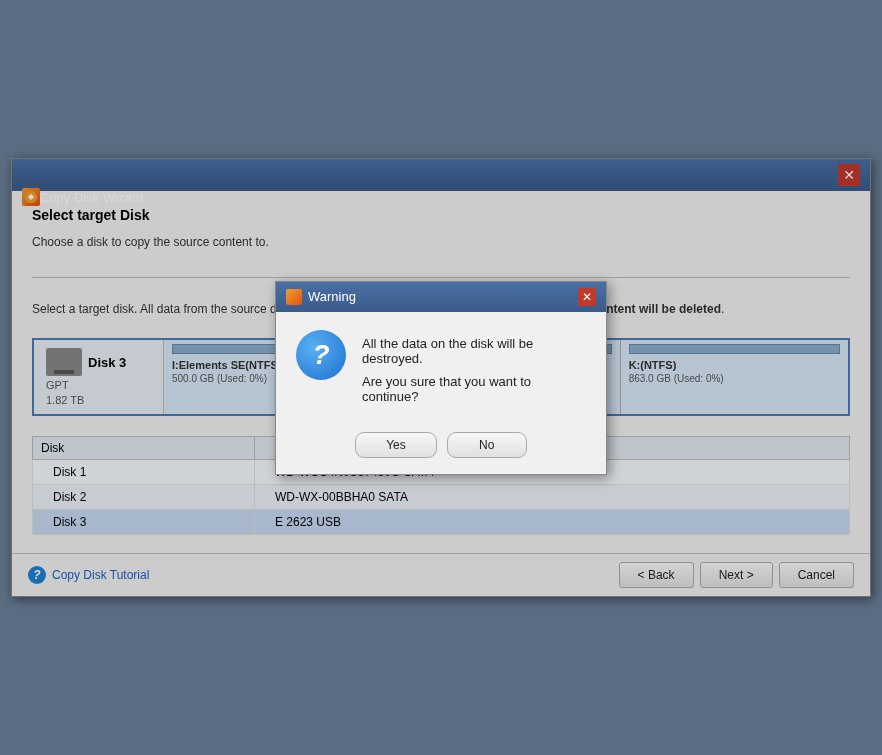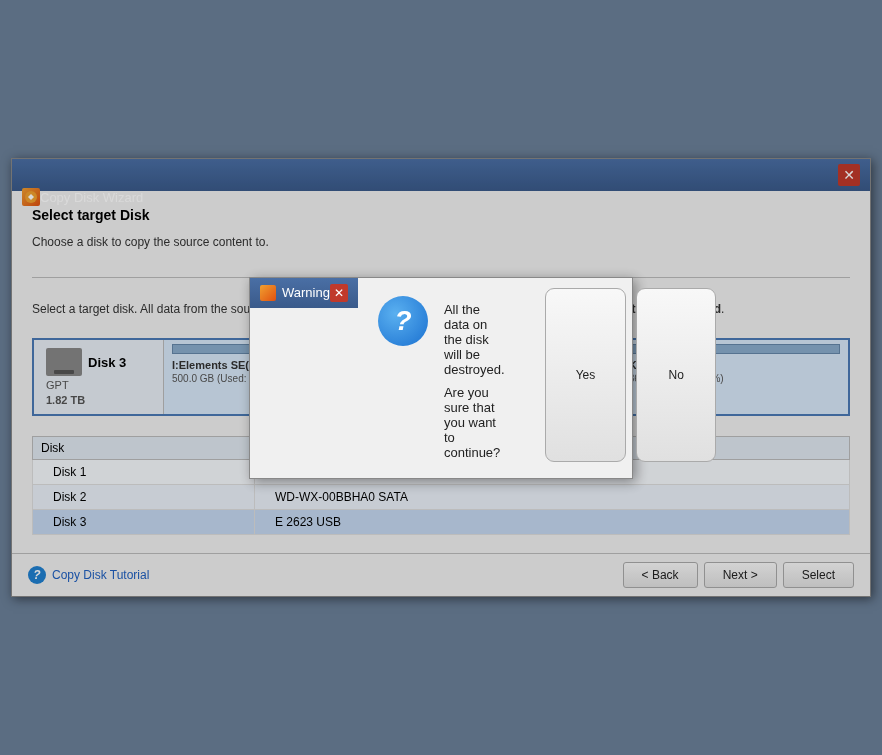--- a/index.html
+++ b/index.html
@@ -147,21 +147,21 @@
       left: 50%;
       transform: translateX(-50%);
       width: 20px;
       height: 4px;
       background: #555;
       border-radius: 1px;
     }
 
     .disk-label-name { font-weight: bold; font-size: 13px; }
     .disk-label-type { font-size: 11px; color: #555; }
-    .disk-label-size { font-size: 11px; color: #555; font-weight: bold; }
+    .disk-label-size { font-size: 11px; color: #555; }
 
     .partition-name { font-size: 11px; font-weight: bold; color: #333; }
     .partition-size { font-size: 10px; color: #555; }
 
     .disk-table {
       width: 100%;
       border-collapse: collapse;
       font-size: 12px;
       background: white;
       border: 1px solid #bbb;
@@ -244,23 +244,23 @@
       align-items: center;
       justify-content: center;
       background: rgba(0,0,0,0.15);
       z-index: 100;
     }
 
     .warning-dialog {
       background: #f0f0f0;
       border: 1px solid #888;
       box-shadow: 3px 3px 12px rgba(0,0,0,0.4);
-      width: 384px;
-      display: flex;
-      flex-direction: row;
+      width: 332px;
+      display: flex;
+      flex-direction: column;
     }
 
     .dialog-title-bar {
       background: linear-gradient(to bottom, #4a6fa5, #3a5a8a);
       color: white;
       padding: 6px 10px;
       display: flex;
       align-items: center;
       justify-content: space-between;
       height: 30px;
@@ -448,21 +448,21 @@
   </div>
 
   <div class="wizard-footer">
     <div class="footer-left">
       <div class="help-icon">?</div>
       <a class="help-link" href="#">Copy Disk Tutorial</a>
     </div>
     <div class="footer-right">
       <button class="footer-btn">&lt; Back</button>
       <button class="footer-btn">Next &gt;</button>
-      <button class="footer-btn">Select</button>
+      <button class="footer-btn">Cancel</button>
     </div>
   </div>
 </div>
 
 <div class="overlay">
   <div class="warning-dialog">
     <div class="dialog-title-bar">
       <div class="dialog-title-left">
         <div class="dialog-title-icon"></div>
         <span class="dialog-title-text">Warning</span>

